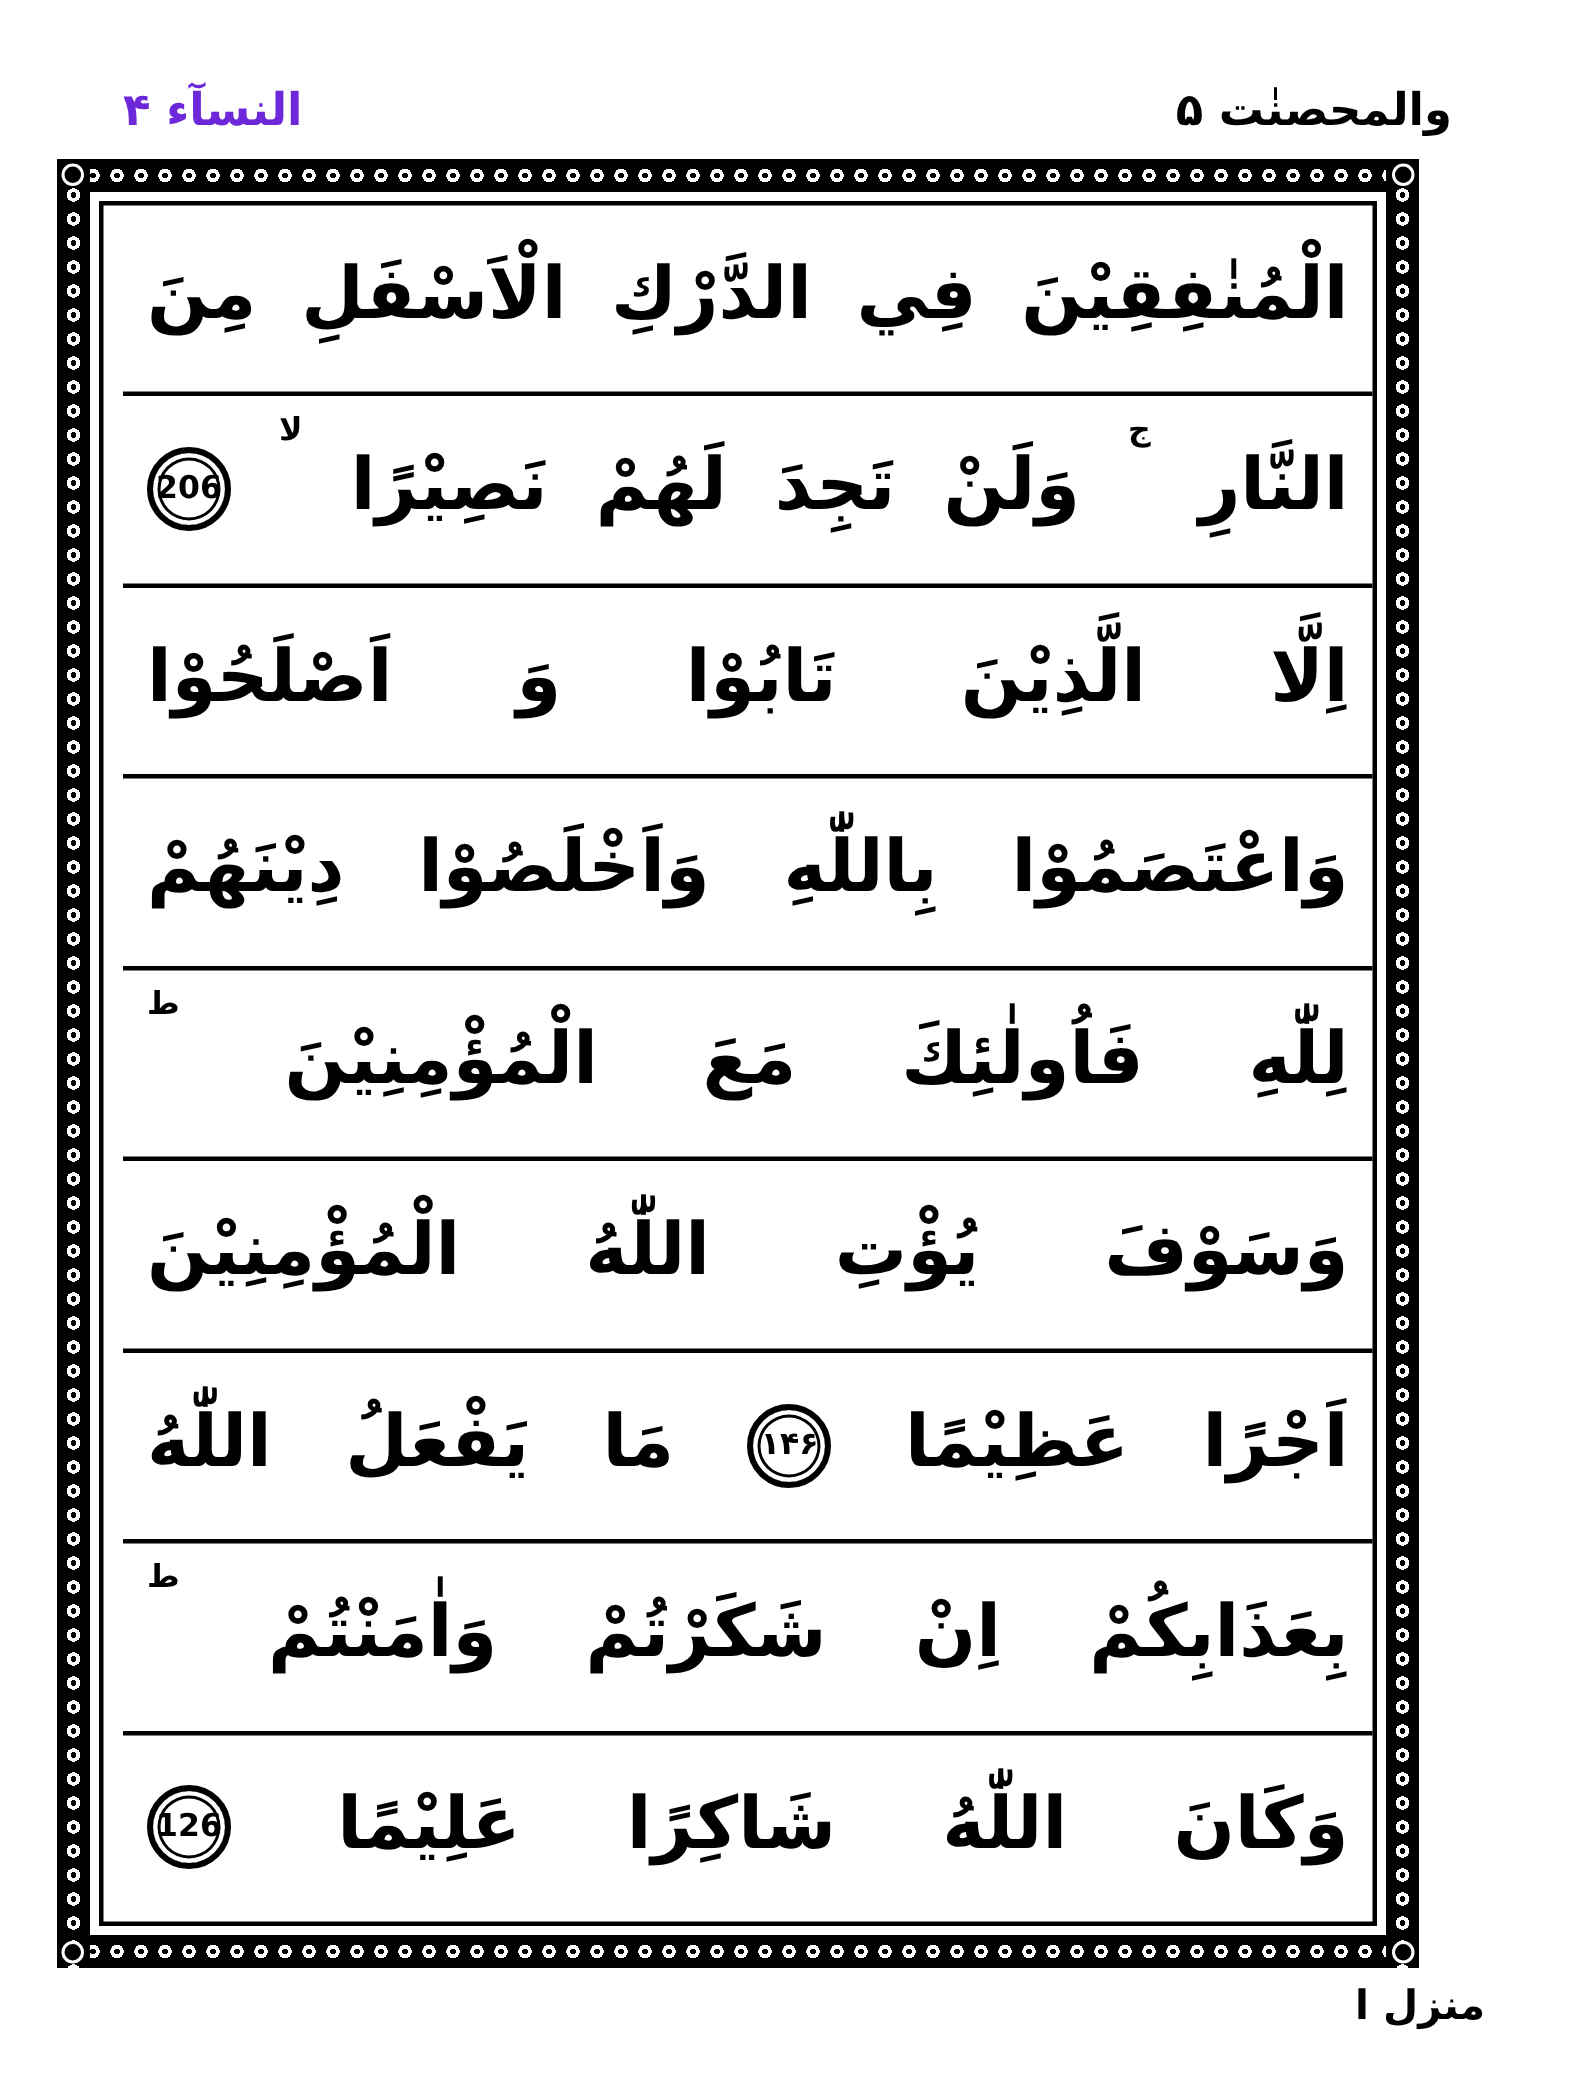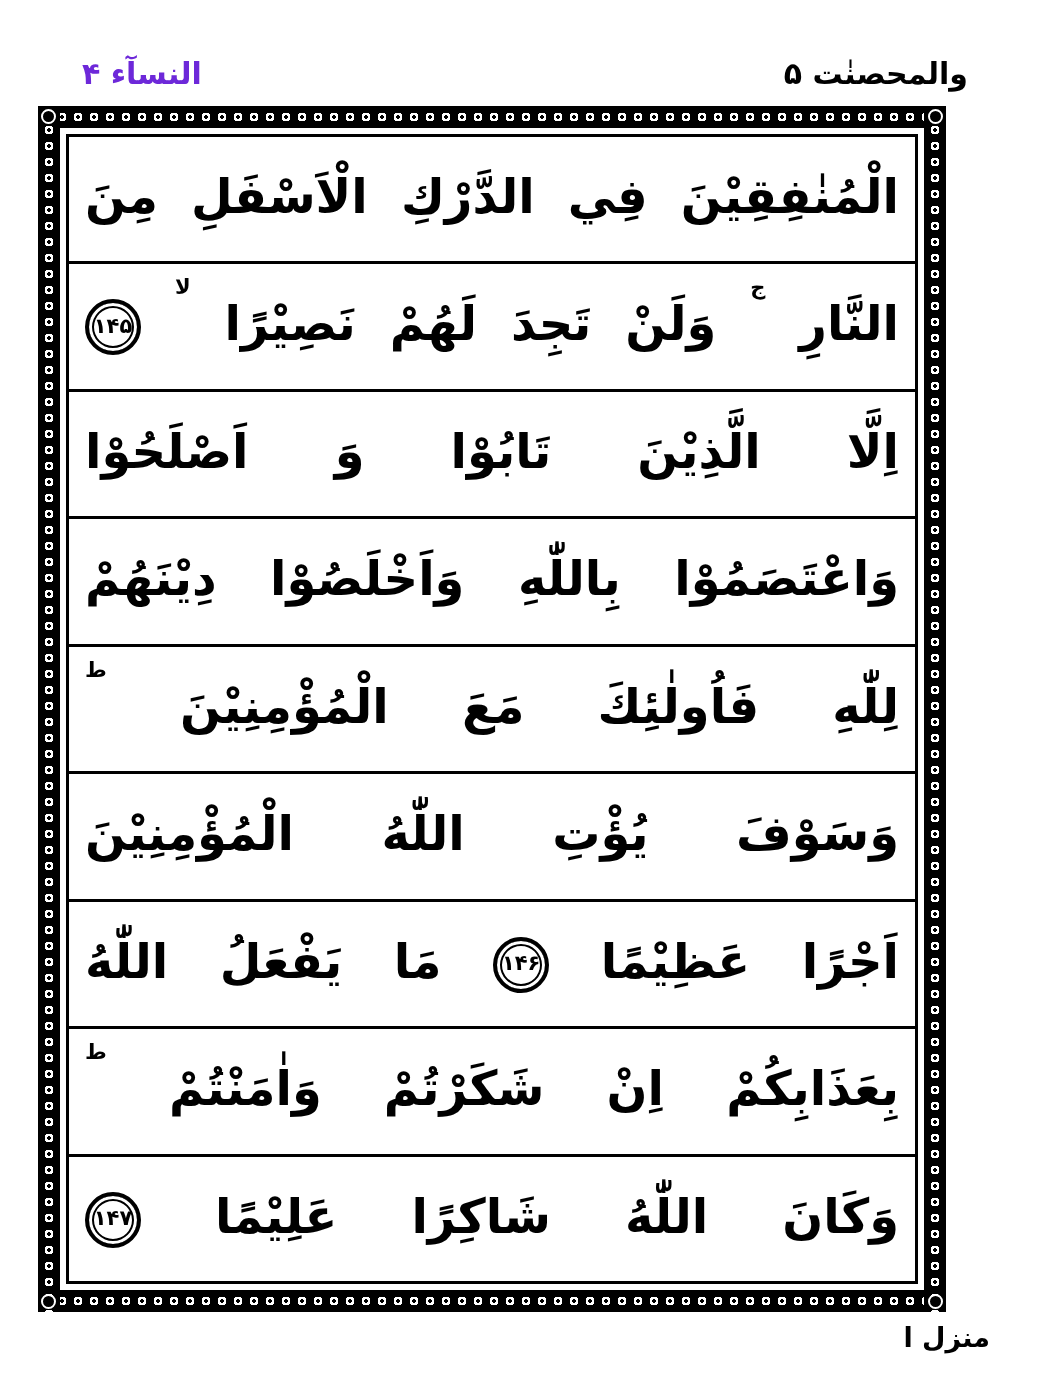--- a/index.html
+++ b/index.html
@@ -64,20 +64,21 @@
   .corner-orn.tr { top: 3px; right: 3px; }
   .corner-orn.bl { bottom: 3px; left: 3px; }
   .corner-orn.br { bottom: 3px; right: 3px; }
 
   
   .rows {
     position: absolute; left: 28px; right: 28px; top: 28px; bottom: 28px;
     border: 3px solid #000;
     display: flex; flex-direction: column;
     background: #fff;
+    padding-left: 13px;
   }
   .row {
     flex: 1 1 0;
     border-bottom: 3px solid #000;
     direction: rtl;
     text-align: justify;
     text-align-last: justify;
     padding: 0 16px;
     line-height: 119px;
     font-size: 48px;
@@ -138,31 +139,31 @@
     <div class="band band-bottom">
       <span class="corner-orn bl"></span>
       <span class="corner-orn br"></span>
     </div>
     <div class="band band-left"></div>
     <div class="band band-right"></div>
 
     <div class="rows">
         <div class="row"><span>الْمُنٰفِقِيْنَ فِي الدَّرْكِ الْاَسْفَلِ مِنَ</span></div>
         <div class="row"><span>النَّارِ</span> <span class="stop-mark">ج</span> <span>وَلَنْ تَجِدَ لَهُمْ نَصِيْرًا</span> <span class="stop-mark">لا</span> <span class="verse-medallion">
-            <span class="medallion-inner">۱۴۵</span>
+            <span class="medallion-inner">206</span>
           </span></div>
         <div class="row"><span>اِلَّا الَّذِيْنَ تَابُوْا وَ اَصْلَحُوْا</span></div>
         <div class="row"><span>وَاعْتَصَمُوْا بِاللّٰهِ وَاَخْلَصُوْا دِيْنَهُمْ</span></div>
         <div class="row"><span>لِلّٰهِ فَاُولٰئِكَ مَعَ الْمُؤْمِنِيْنَ</span> <span class="stop-mark">ط</span></div>
         <div class="row"><span>وَسَوْفَ يُؤْتِ اللّٰهُ الْمُؤْمِنِيْنَ</span></div>
         <div class="row"><span>اَجْرًا عَظِيْمًا</span> <span class="verse-medallion">
             <span class="medallion-inner">۱۴۶</span>
           </span> <span>مَا يَفْعَلُ اللّٰهُ</span></div>
         <div class="row"><span>بِعَذَابِكُمْ اِنْ شَكَرْتُمْ وَاٰمَنْتُمْ</span> <span class="stop-mark">ط</span></div>
         <div class="row"><span>وَكَانَ اللّٰهُ شَاكِرًا عَلِيْمًا</span> <span class="verse-medallion">
-            <span class="medallion-inner">۱۴۷</span>
+            <span class="medallion-inner">126</span>
           </span></div>
       </div>
   </div>
 
   <div class="footer-caption">منزل ا</div>
 
 </div>
 
 </body></html>

